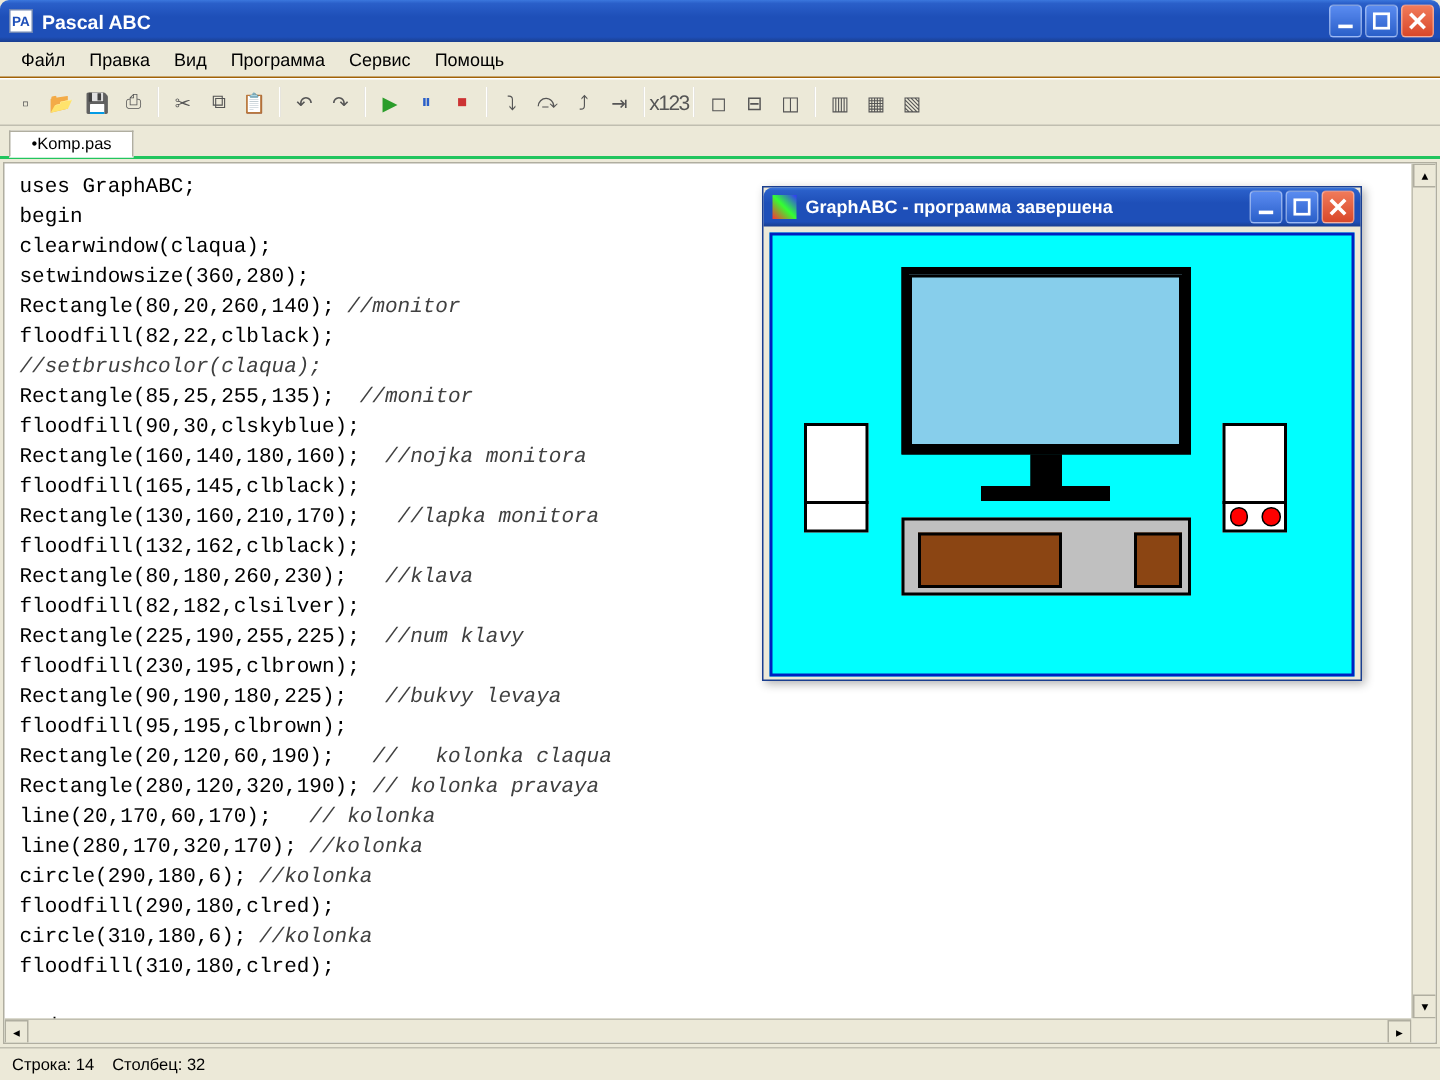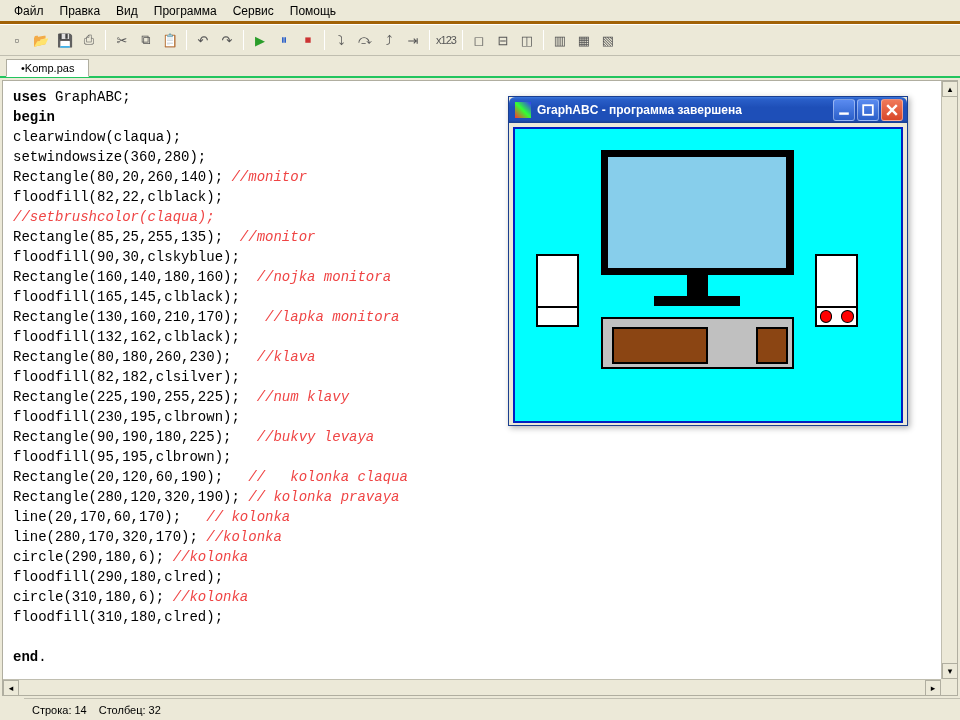--- a/index.html
+++ b/index.html
@@ -41,21 +41,21 @@
     display: flex; align-items: center; justify-content: center;
     font-weight: bold; color: #fff;
     border: 1px solid rgba(255,255,255,0.4);
   }
   .tb-btn.min, .tb-btn.max { background: linear-gradient(to bottom, #5a8bf0, #2a5fc9); }
   .tb-btn.close { background: linear-gradient(to bottom, #f07a5a, #d9482a); }
   .tb-btn svg { width: 12px; height: 12px; }
   .menubar {
     height: 24px;
     background: #ece9d8;
-    border-bottom: 3px solid #a16207;
+    border-bottom: 1px solid #a16207;
     display: flex;
     align-items: center;
     padding: 0 6px;
     font-size: 12px;
     color: #000;
   }
   .menubar .menu-item { padding: 2px 8px; cursor: default; }
   .toolbar {
     height: 32px;
     background: #ece9d8;
@@ -103,38 +103,38 @@
     overflow: hidden;
   }
   .code {
     font-family: "Courier New", monospace;
     font-size: 14px;
     line-height: 20px;
     padding: 6px 10px;
     white-space: pre;
     color: #000;
   }
-  .kw { font-weight: bold; }
-  .cm { color: #ef4444; font-style: italic; }
+  .kw { font-weight: normal; }
+  .cm { color: #404040; font-style: italic; }
   .scrollbar-v {
     position: absolute; right: 0; top: 0; bottom: 16px; width: 16px;
     background: #ece9d8; border-left: 1px solid #c0beb0;
   }
   .scrollbar-h {
     position: absolute; left: 0; right: 16px; bottom: 0; height: 16px;
     background: #ece9d8; border-top: 1px solid #c0beb0;
     display: flex;
   }
   .sb-btn { width: 16px; height: 16px; background: #ece9d8; border: 1px solid #b0aea0; display:flex;align-items:center;justify-content:center;font-size:9px;}
   .sb-corner { position:absolute; right:0; bottom:0; width:16px; height:16px; background:#ece9d8; }
   .statusbar {
     height: 22px;
     background: #ece9d8;
     border-top: 1px solid #c0beb0;
-    display:flex; align-items:center; padding: 0 8px; font-size: 11px; gap: 12px; margin-left: 24px;
+    display:flex; align-items:center; padding: 0 8px; font-size: 11px; gap: 12px;
   }
   
   .gwin {
     position: absolute;
     left: 505px; top: 15px;
     width: 400px; height: 330px;
     border: 1px solid #1a3e8f;
     background: #ece9d8;
     box-shadow: 2px 2px 6px rgba(0,0,0,0.3);
   }
@@ -146,20 +146,40 @@
     border: 2px solid #0020c0;
     position: relative;
   }
   .rect { position: absolute; border: 2px solid #000; }
 </style>
 </head>
 <body>
 
 <div class="window">
 
+  <div class="titlebar">
+    <div class="app-icon">PA</div>
+    <span>Pascal ABC</span>
+    <div class="spacer"></div>
+    <div class="tb-btn min">
+        <svg viewBox="0 0 10 10">
+          <rect x="1" y="7" width="8" height="2" fill="#fff"></rect>
+        </svg>
+      </div>
+    <div class="tb-btn max">
+        <svg viewBox="0 0 10 10">
+          <rect x="1" y="1" width="8" height="8" fill="none" stroke="#fff" stroke-width="1.5"></rect>
+        </svg>
+      </div>
+    <div class="tb-btn close">
+        <svg viewBox="0 0 10 10">
+          <path d="M1 1 L9 9 M9 1 L1 9" stroke="#fff" stroke-width="2"></path>
+        </svg>
+      </div>
+  </div>
 
   <div class="menubar">
     <span class="menu-item">Файл</span>
     <span class="menu-item">Правка</span>
     <span class="menu-item">Вид</span>
     <span class="menu-item">Программа</span>
     <span class="menu-item">Сервис</span>
     <span class="menu-item">Помощь</span>
   </div>
 
@@ -178,21 +198,21 @@
       <div class="tool-sep"></div>
       <div class="tool-btn" style="color: rgb(42, 157, 42);">▶</div>
       <div class="tool-btn" style="color: rgb(42, 95, 201);">⏸</div>
       <div class="tool-btn" style="color: rgb(204, 51, 51);">⏹</div>
       <div class="tool-sep"></div>
       <div class="tool-btn" style="color: rgb(85, 85, 85);">⤵</div>
       <div class="tool-btn" style="color: rgb(85, 85, 85);">⤼</div>
       <div class="tool-btn" style="color: rgb(85, 85, 85);">⤴</div>
       <div class="tool-btn" style="color: rgb(85, 85, 85);">⇥</div>
       <div class="tool-sep"></div>
-      <div class="tool-btn" style="color: rgb(85, 85, 85); font-size: 11px; letter-spacing: -1px;">x123</div>
+      <div class="tool-btn" style="color: rgb(85, 85, 85); font-size: 14px; letter-spacing: -1px;">x123</div>
       <div class="tool-sep"></div>
       <div class="tool-btn" style="color: rgb(85, 85, 85);">◻</div>
       <div class="tool-btn" style="color: rgb(85, 85, 85);">⊟</div>
       <div class="tool-btn" style="color: rgb(85, 85, 85);">◫</div>
       <div class="tool-sep"></div>
       <div class="tool-btn" style="color: rgb(85, 85, 85);">▥</div>
       <div class="tool-btn" style="color: rgb(85, 85, 85);">▦</div>
       <div class="tool-btn" style="color: rgb(85, 85, 85);">▧</div>
     </div>
 

